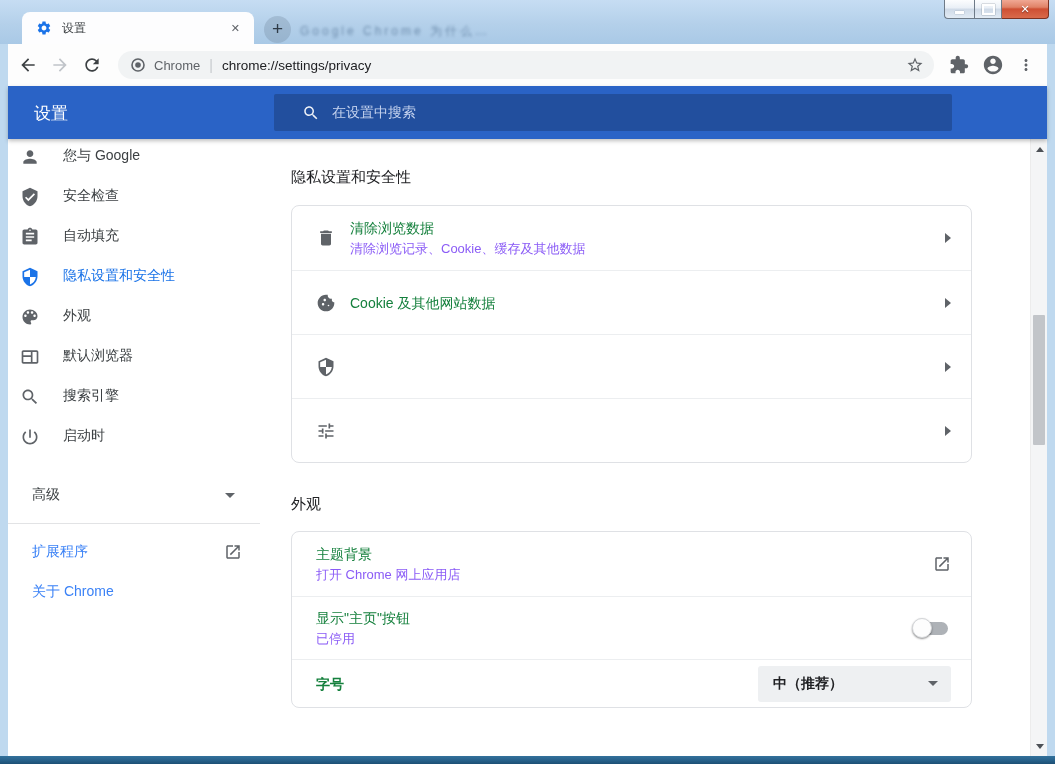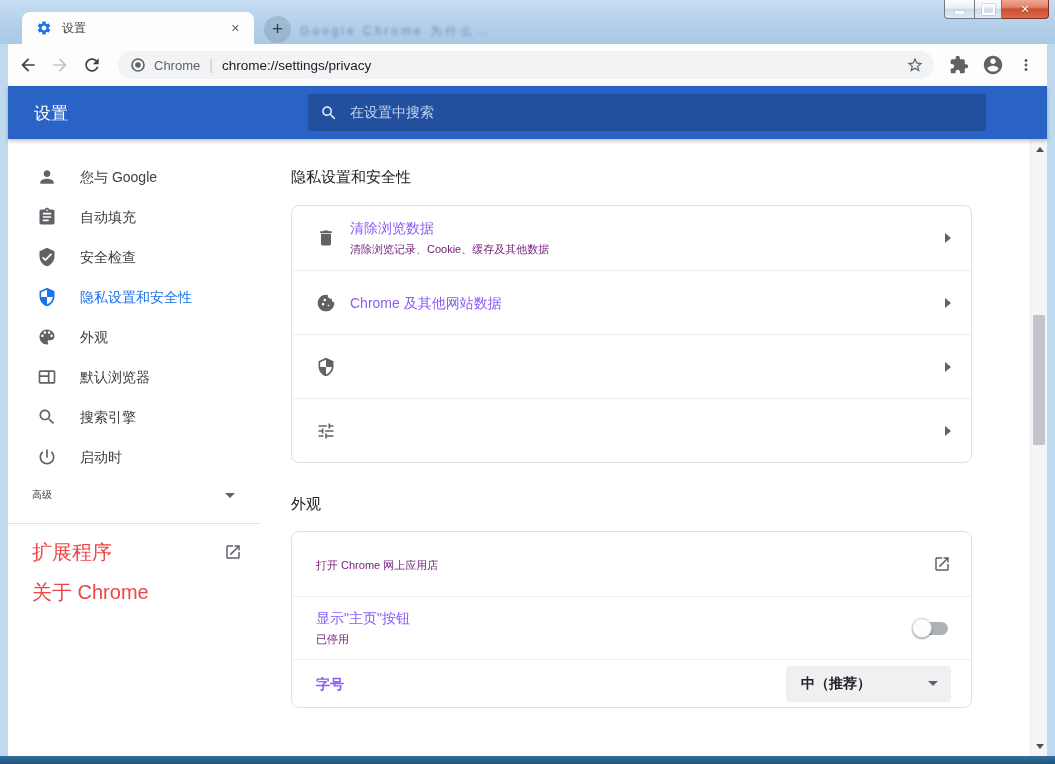--- a/index.html
+++ b/index.html
@@ -52,62 +52,62 @@
   .omni-sep{font-size:14px;color:#c6cacd;margin:0 9px;}
   .omni-url{font-size:13.5px;color:#202124;}
   .omni-star{margin-left:auto;width:18px;height:18px;}
   .tool-right{margin-left:auto;display:flex;align-items:center;gap:13px;padding-right:2px;}
   .tool-right svg{display:block;}
 
   
   .header{position:relative;height:53px;background:#2a63c6;z-index:3;box-shadow:0 2px 4px rgba(0,0,0,.25);}
   .header-title{position:absolute;left:26px;top:16px;font-size:17px;color:#fff;}
   .header-search{
-    position:absolute;left:300px;top:8px;width:678px;height:37px;box-sizing:border-box;
-    background:#224f9e;border-radius:2px;display:flex;align-items:center;padding:0 12px;
+    position:absolute;left:266px;top:8px;width:678px;height:37px;box-sizing:border-box;
+    background:#224f9e;border-radius:2px;display:flex;align-items:center;padding:0 28px;
   }
   .header-search .ph{font-size:14px;color:#c4d2ee;margin-left:12px;}
 
   
   .page{position:relative;height:617px;background:#fff;display:flex;overflow:hidden;}
 
   
   .sidebar{width:260px;flex:none;padding-top:8px;box-sizing:border-box;}
-  .nav-item{height:40px;display:flex;align-items:flex-end;padding-left:29px;box-sizing:border-box;}
+  .nav-item{height:40px;display:flex;align-items:flex-start;padding-left:12px;box-sizing:border-box;}
   .nav-item .ic{width:20px;height:20px;margin-right:23px;flex:none;}
   .nav-item .lbl{font-size:14px;color:#3c4043;}
   .nav-item.selected .lbl{color:#1a73e8;}
   .advanced{height:40px;margin-top:8px;display:flex;align-items:center;padding:0 33px 0 24px;box-sizing:border-box;}
-  .advanced .lbl{font-size:10px;color:#3c4043;flex:1;}
+  .advanced .lbl{font-size:14px;color:#3c4043;flex:1;}
   .caret-down{width:0;height:0;border-left:5px solid transparent;border-right:5px solid transparent;border-top:5px solid #5f6368;}
   .side-divider{border-top:1px solid #e2e3e5;margin:8px 8px 0 0;}
   .flat-item{height:40px;margin-top:8px;display:flex;align-items:center;padding:0 26px 0 24px;box-sizing:border-box;}
-  .flat-item .lbl{font-size:20px;color:#ef4444;flex:1;}
+  .flat-item .lbl{font-size:14px;color:#3b82f6;flex:1;}
   .flat-item.about{margin-top:0;}
 
   
   .main{width:681px;margin-left:23px;flex:none;}
   .section-heading{font-size:15px;font-weight:500;color:#202124;line-height:20px;}
   .sh1{margin:28px 0 18px 0;}
   .sh2{margin:31px 0 17px 0;}
   .card{border:1px solid #dfe1e5;border-radius:8px;background:#fff;overflow:hidden;}
   .row{display:flex;align-items:center;min-height:64px;padding:0 20px 0 24px;box-sizing:border-box;}
   .row + .row{border-top:1px solid #eceef0;}
   .row.single{min-height:52px;}
   .row.fontsize{min-height:48px;font-weight:bold;}
   .ricon{width:20px;height:20px;margin-right:14px;flex:none;}
   .rtext{flex:1;padding:11px 0;}
-  .rtitle{font-size:14px;color:#8b5cf6;line-height:20px;}
-  .rsub{font-size:11px;color:#701a75;line-height:18px;margin-top:2px;}
+  .rtitle{font-size:14px;color:#15803d;line-height:20px;}
+  .rsub{font-size:13px;color:#8b5cf6;line-height:18px;margin-top:2px;}
   .chev{width:0;height:0;border-top:5px solid transparent;border-bottom:5px solid transparent;border-left:6px solid #5f6368;margin-left:auto;}
   .launch{margin-left:auto;width:18px;height:18px;}
   .toggle{position:relative;margin-left:auto;margin-right:3px;width:33px;height:13px;border-radius:7px;background:#aeb2b7;flex:none;}
   .toggle .knob{position:absolute;left:-3px;top:-4px;width:20px;height:20px;border-radius:50%;
     background:#fdfdfd;border:1px solid #d4d6d9;box-sizing:border-box;box-shadow:0 1px 2px rgba(0,0,0,.45);}
-  .select{margin-left:auto;width:165px;height:36px;background:#eef0f2;border-radius:3px;
+  .select{margin-left:auto;width:193px;height:36px;background:#eef0f2;border-radius:3px;
     display:flex;align-items:center;padding:0 13px 0 15px;box-sizing:border-box;}
   .select .val{font-size:14px;color:#202124;flex:1;}
 
   
   .scrollbar{position:absolute;top:0;right:0;width:17px;height:100%;background:#f4f5f6;border-left:1px solid #ececec;box-sizing:border-box;}
   .sb-btn{position:absolute;left:0;width:17px;height:16px;display:flex;align-items:center;justify-content:center;}
   .sb-up{top:2px;}
   .sb-down{bottom:2px;}
   .tri-up{width:0;height:0;border-left:4px solid transparent;border-right:4px solid transparent;border-bottom:5px solid #4d5156;}
   .tri-down{width:0;height:0;border-left:4px solid transparent;border-right:4px solid transparent;border-top:5px solid #4d5156;}
@@ -196,29 +196,29 @@
 
       <div class="sidebar">
         <div class="nav-item">
           <svg class="ic" viewBox="0 0 24 24">
               <path fill="#5f6368" d="M12 12c2.21 0 4-1.79 4-4s-1.79-4-4-4-4 1.79-4 4 1.79 4 4 4zm0 2c-2.67 0-8 1.34-8 4v2h16v-2c0-2.66-5.33-4-8-4z"></path>
             </svg>
           <span class="lbl">您与 Google</span>
         </div>
         <div class="nav-item">
           <svg class="ic" viewBox="0 0 24 24">
+              <path fill="#5f6368" d="M12 1L3 5v6c0 5.55 3.84 10.74 9 12 5.16-1.26 9-6.45 9-12V5l-9-4zm-2 16l-4-4 1.41-1.41L10 14.17l6.59-6.59L18 9l-8 8z"></path>
+            </svg>
+          <span class="lbl">安全检查</span>
+        </div>
+        <div class="nav-item">
+          <svg class="ic" viewBox="0 0 24 24">
               <path fill="#5f6368" d="M19 3h-4.18C14.4 1.84 13.3 1 12 1c-1.3 0-2.4.84-2.82 2H5c-1.1 0-2 .9-2 2v14c0 1.1.9 2 2 2h14c1.1 0 2-.9 2-2V5c0-1.1-.9-2-2-2zm-7 0c.55 0 1 .45 1 1s-.45 1-1 1-1-.45-1-1 .45-1 1-1zm2 14H7v-2h7v2zm3-4H7v-2h10v2zm0-4H7V7h10v2z"></path>
             </svg>
           <span class="lbl">自动填充</span>
-        </div>
-        <div class="nav-item">
-          <svg class="ic" viewBox="0 0 24 24">
-              <path fill="#5f6368" d="M12 1L3 5v6c0 5.55 3.84 10.74 9 12 5.16-1.26 9-6.45 9-12V5l-9-4zm-2 16l-4-4 1.41-1.41L10 14.17l6.59-6.59L18 9l-8 8z"></path>
-            </svg>
-          <span class="lbl">安全检查</span>
         </div>
         <div class="nav-item selected">
           <svg class="ic" viewBox="0 0 24 24">
               <path fill="#1a73e8" d="M12 1L3 5v6c0 5.55 3.84 10.74 9 12 5.16-1.26 9-6.45 9-12V5l-9-4zm0 10.99h7c-.53 4.12-3.28 7.79-7 8.94V12H5V6.3l7-3.11v8.8z"></path>
             </svg>
           <span class="lbl">隐私设置和安全性</span>
         </div>
         <div class="nav-item">
           <svg class="ic" viewBox="0 0 24 24">
               <path fill="#5f6368" d="M12 3c-4.97 0-9 4.03-9 9s4.03 9 9 9c.83 0 1.5-.67 1.5-1.5 0-.39-.15-.74-.39-1.01-.23-.26-.38-.61-.38-.99 0-.83.67-1.5 1.5-1.5H16c2.76 0 5-2.24 5-5 0-4.42-4.03-8-9-8zm-5.5 9c-.83 0-1.5-.67-1.5-1.5S5.67 9 6.5 9 8 9.67 8 10.5 7.33 12 6.5 12zm3-4C8.67 8 8 7.33 8 6.5S8.67 5 9.5 5s1.5.67 1.5 1.5S10.33 8 9.5 8zm5 0c-.83 0-1.5-.67-1.5-1.5S13.67 5 14.5 5s1.5.67 1.5 1.5S15.33 8 14.5 8zm3 4c-.83 0-1.5-.67-1.5-1.5S16.67 9 17.5 9s1.5.67 1.5 1.5-.67 1.5-1.5 1.5z"></path>
@@ -271,21 +271,21 @@
               <div class="rtitle">清除浏览数据</div>
               <div class="rsub">清除浏览记录、Cookie、缓存及其他数据</div>
             </div>
             <span class="chev"></span>
           </div>
           <div class="row">
             <svg class="ricon" viewBox="0 0 24 24">
                 <path fill="#5f6368" d="M21.95 10.99c-1.79-.03-3.7-1.95-2.68-4.22-2.98 1-5.77-1.59-5.19-4.56C6.95.71 2 6.58 2 12c0 5.52 4.48 10 10 10 5.89 0 10.54-5.08 9.95-11.01zM8.5 15c-.83 0-1.5-.67-1.5-1.5S7.67 12 8.5 12s1.5.67 1.5 1.5S9.33 15 8.5 15zm2-5C9.67 10 9 9.33 9 8.5S9.67 7 10.5 7s1.5.67 1.5 1.5-.67 1.5-1.5 1.5zm4.5 6c-.55 0-1-.45-1-1s.45-1 1-1 1 .45 1 1-.45 1-1 1z"></path>
               </svg>
             <div class="rtext">
-              <div class="rtitle">Chrome 及其他网站数据</div>
+              <div class="rtitle">Cookie 及其他网站数据</div>
             </div>
             <span class="chev"></span>
           </div>
           <div class="row">
             <svg class="ricon" viewBox="0 0 24 24">
                 <path fill="#5f6368" d="M12 1L3 5v6c0 5.55 3.84 10.74 9 12 5.16-1.26 9-6.45 9-12V5l-9-4zm0 10.99h7c-.53 4.12-3.28 7.79-7 8.94V12H5V6.3l7-3.11v8.8z"></path>
               </svg>
             <span class="chev"></span>
           </div>
           <div class="row">
@@ -294,20 +294,21 @@
               </svg>
             <span class="chev"></span>
           </div>
         </div>
 
         <div class="section-heading sh2">外观</div>
 
         <div class="card">
           <div class="row">
             <div class="rtext">
+              <div class="rtitle">主题背景</div>
               <div class="rsub">打开 Chrome 网上应用店</div>
             </div>
             <svg class="launch" viewBox="0 0 24 24">
                 <path fill="#5f6368" d="M19 19H5V5h7V3H5c-1.11 0-2 .9-2 2v14c0 1.1.89 2 2 2h14c1.1 0 2-.9 2-2v-7h-2v7zM14 3v2h3.59l-9.83 9.83 1.41 1.41L19 6.41V10h2V3h-7z"></path>
               </svg>
           </div>
           <div class="row" style="min-height:62px;">
             <div class="rtext">
               <div class="rtitle">显示"主页"按钮</div>
               <div class="rsub">已停用</div>

